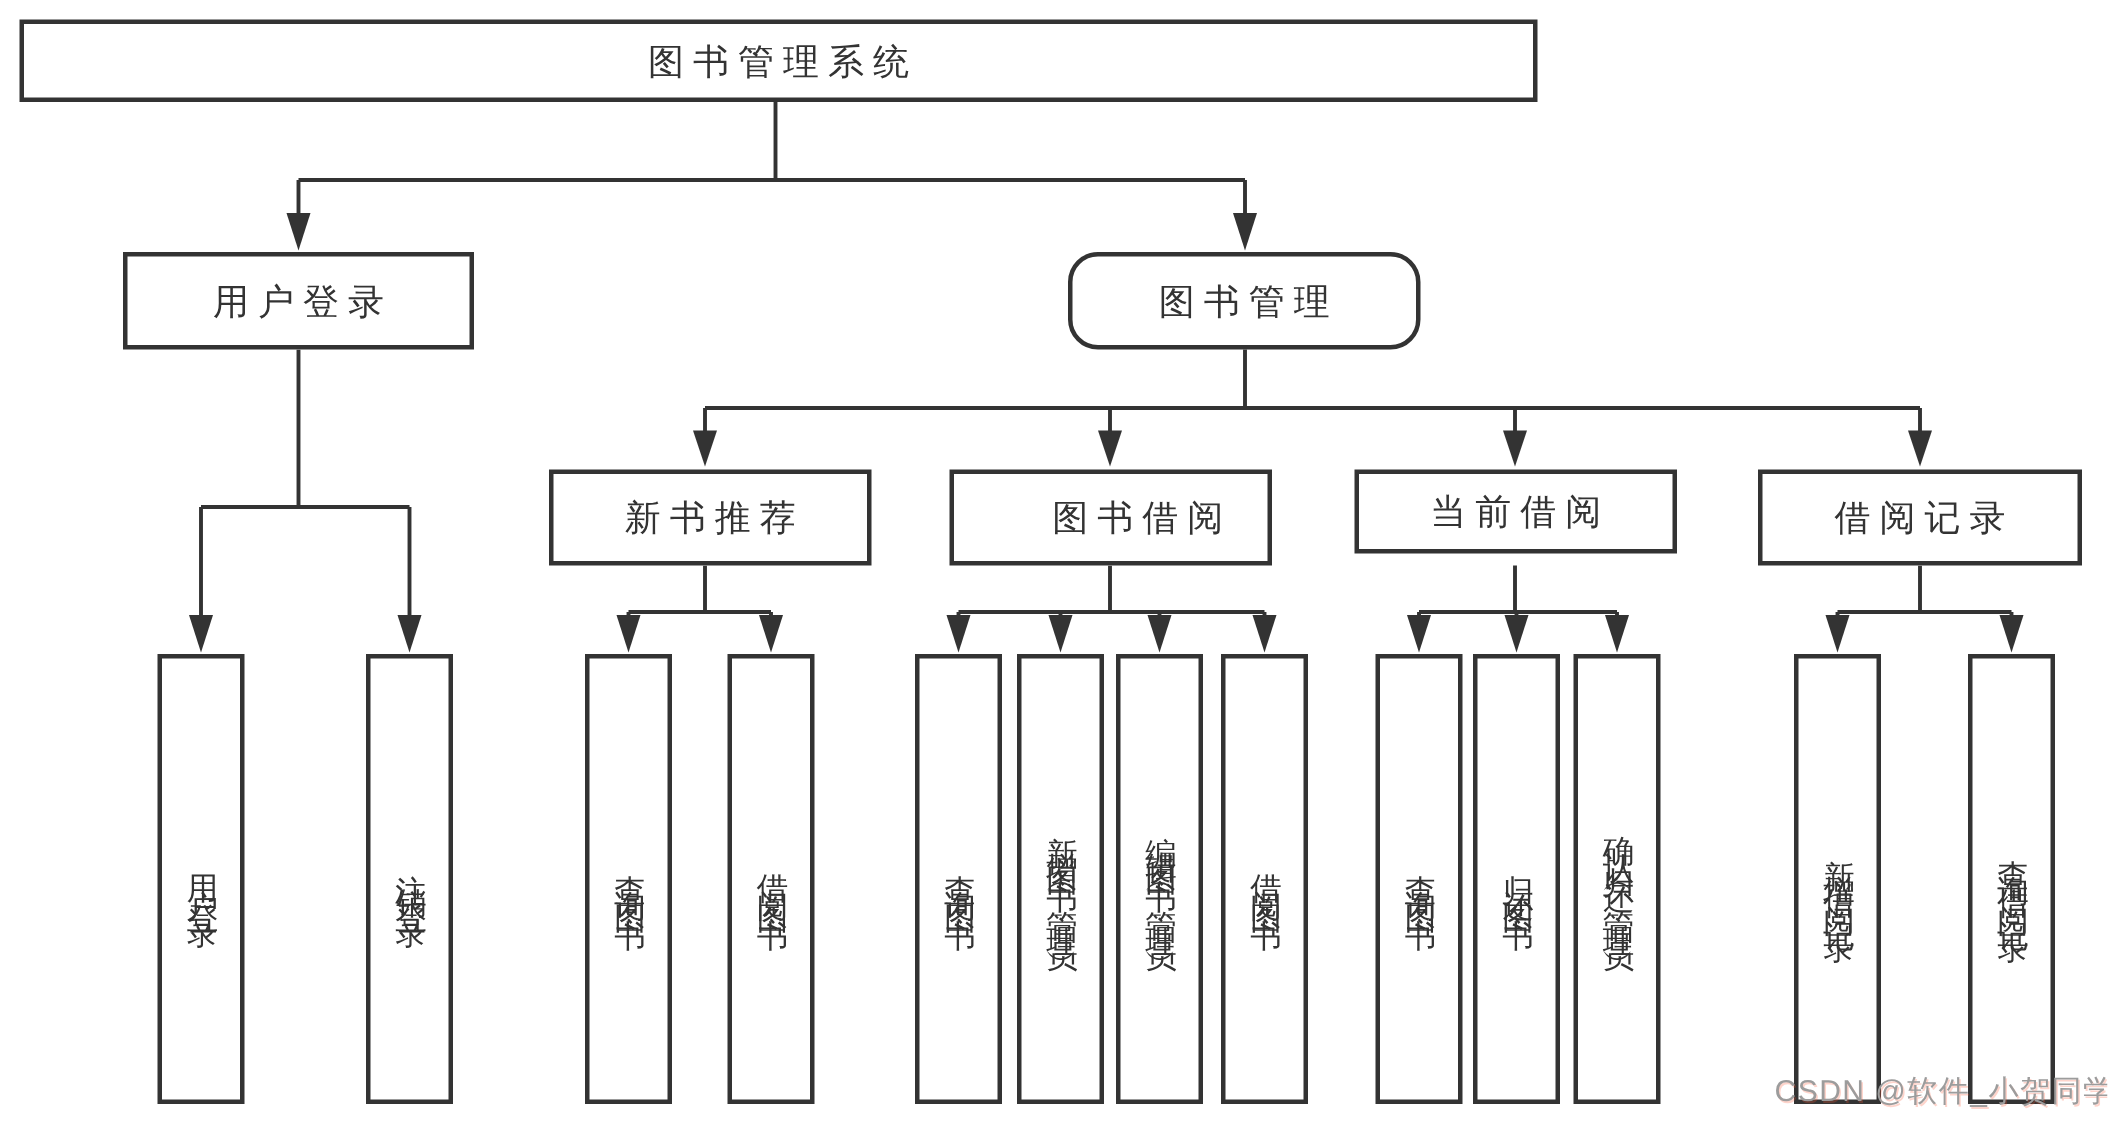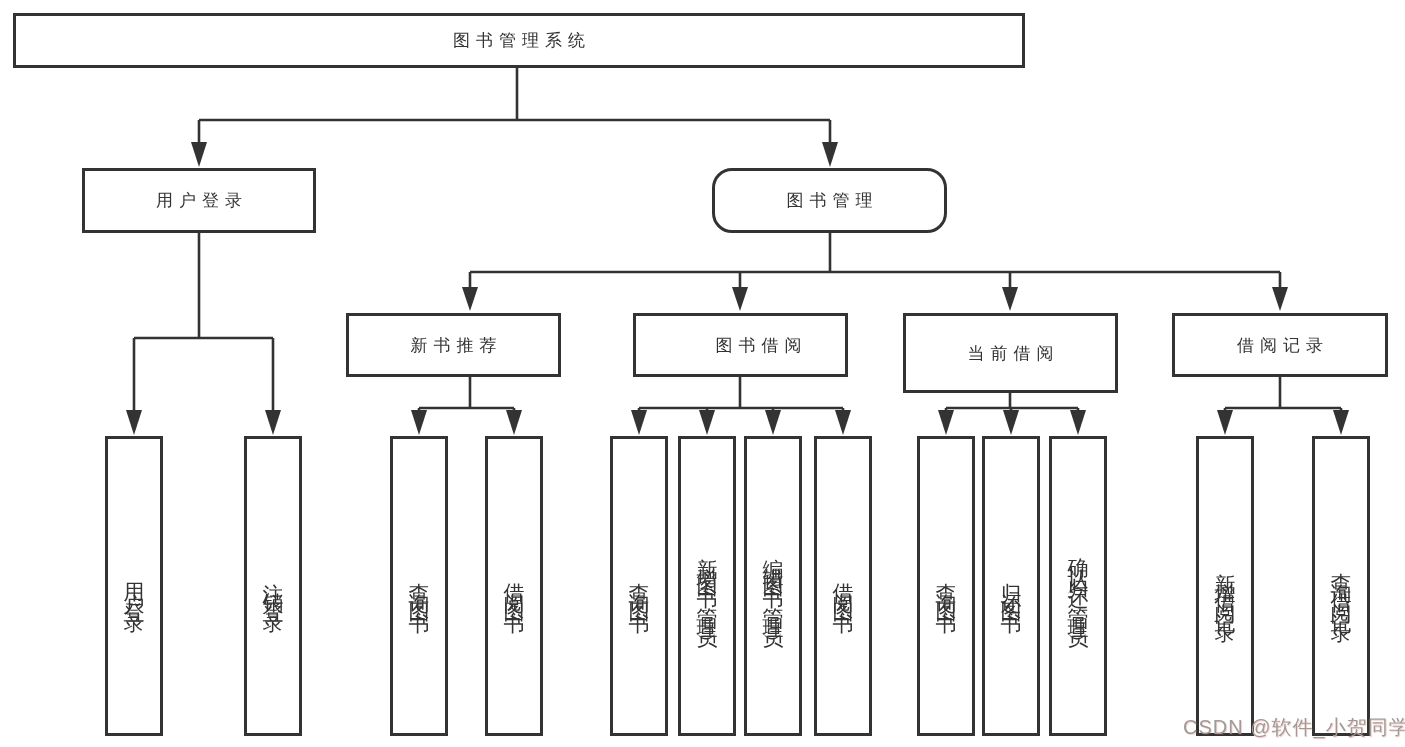--- a/index.html
+++ b/index.html
@@ -13,21 +13,21 @@
     font-family:"Liberation Sans","DejaVu Sans",sans-serif;
     color:var(--text);
   }
   .connectors{position:absolute;left:0;top:0;}
   .connectors path{stroke:var(--line);stroke-width:2.6;fill:none;}
   .connectors polygon{fill:var(--line);stroke:none;}
   .box{
     position:absolute; box-sizing:border-box;
     border:3px solid var(--border); background:#fff;
     display:flex; align-items:center; justify-content:center;
-    font-size:17px; letter-spacing:6px; text-indent:6px;
+    font-size:24px; letter-spacing:6px; text-indent:6px;
     white-space:nowrap;
   }
   .leaf{
     writing-mode:vertical-rl; text-orientation:mixed;
     letter-spacing:10px; text-indent:0; font-size:21px;
     width:58px; top:436px; height:300px;
     padding:4px 0; justify-content:center;
   }
   .watermark{
     position:absolute; left:1183px; top:714px;
@@ -116,23 +116,23 @@
       <path d="M1341 408 V411"></path>
         <polygon points="1333,410 1349,410 1341,435"></polygon>
     </g>
   </svg>
 
   <div class="box" style="left:13px;top:13px;width:1012px;height:55px;">图书管理系统</div>
 
   <div class="box" style="left:82px;top:168px;width:234px;height:65px;">用户登录</div>
   <div class="box" style="left:712px;top:168px;width:235px;height:65px;border-radius:20px;">图书管理</div>
 
-  <div class="box" style="left:346px;top:313px;width:215px;height:64px;">新书推荐</div>
+  <div class="box" style="left:366px;top:313px;width:215px;height:64px;">新书推荐</div>
   <div class="box" style="left:633px;top:313px;width:215px;height:64px;padding-left:36px;">图书借阅</div>
-  <div class="box" style="left:903px;top:313px;width:215px;height:80px;">当前借阅</div>
+  <div class="box" style="left:903px;top:313px;width:215px;height:56px;">当前借阅</div>
   <div class="box" style="left:1172px;top:313px;width:216px;height:64px;">借阅记录</div>
 
   <div class="box leaf" style="left:105px;">用户登录</div>
   <div class="box leaf" style="left:244px;">注销登录</div>
 
   <div class="box leaf" style="left:390px;">查询图书</div>
   <div class="box leaf" style="left:485px;">借阅图书</div>
 
   <div class="box leaf" style="left:610px;">查询图书</div>
   <div class="box leaf" style="left:678px;">新增图书（管理员）</div>

